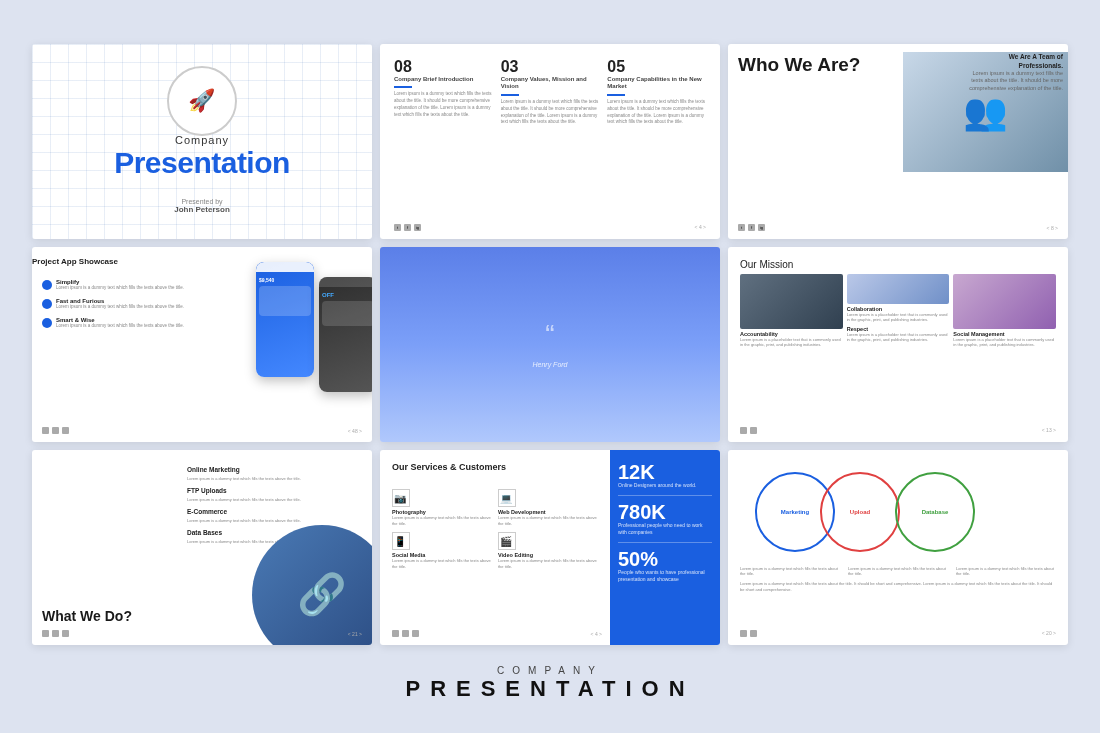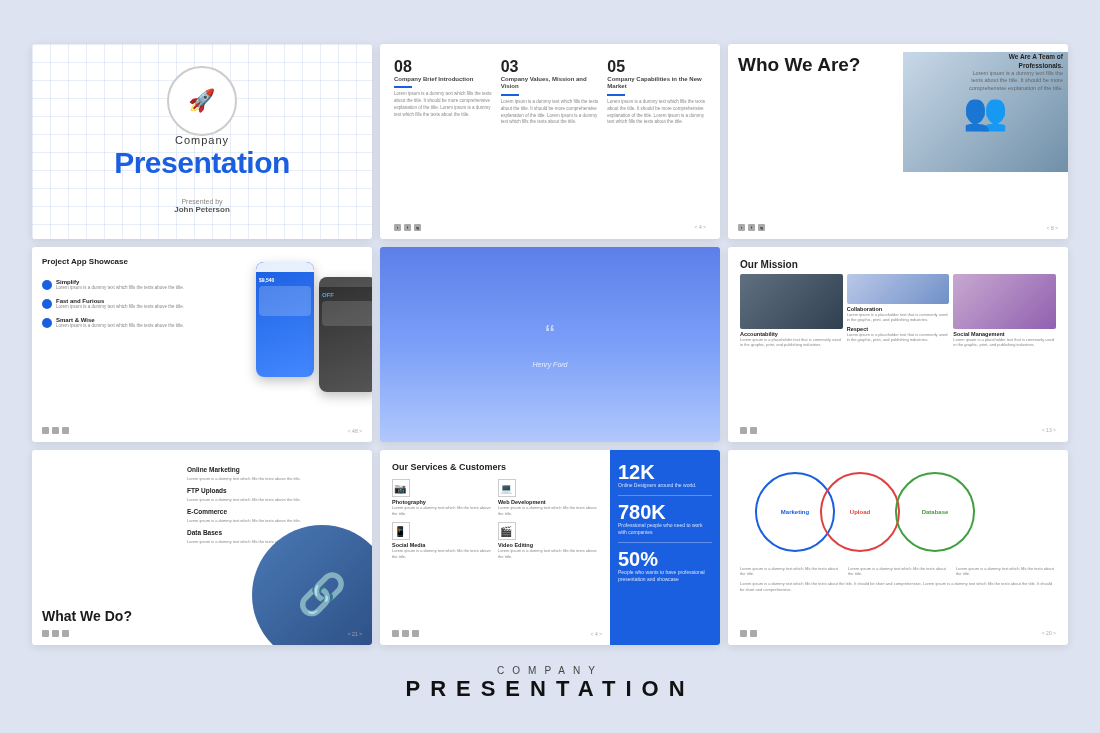--- a/index.html
+++ b/index.html
@@ -195,21 +195,21 @@
         <div style="width:7px;height:7px;background:#aaa;border-radius:1px;font-size:4px;display:flex;align-items:center;justify-content:center;">t</div>
         <div style="width:7px;height:7px;background:#aaa;border-radius:1px;font-size:4px;display:flex;align-items:center;justify-content:center;">f</div>
         <div style="width:7px;height:7px;background:#aaa;border-radius:1px;font-size:4px;display:flex;align-items:center;justify-content:center;">ig</div>
       </div>
       <div style="position:absolute;bottom:8px;right:10px;font-size:5px;color:#aaa;">&lt; 8 &gt;</div>
     </div>
   </div>
 
   <div class="slide">
     <div class="slide-inner" style="position:relative;overflow:hidden;">
-      <div style="position:absolute;top:10px;left:10px;font-size:8px;font-weight:700;color:#222;line-height:1.3;">Project App Showcase</div>
+      <div style="position:absolute;top:10px;left:0;font-size:8px;font-weight:700;color:#222;line-height:1.3;">Project App Showcase</div>
       <div style="position:absolute;top:32px;left:10px;display:flex;flex-direction:column;gap:8px;">
         <div style="display:flex;align-items:flex-start;gap:4px;">
           <div style="width:10px;height:10px;border-radius:50%;background:#1a5fe0;flex-shrink:0;margin-top:1px;"></div>
           <div>
             <div style="font-size:6px;font-weight:700;color:#222;">Simplify</div>
             <div style="font-size:4.5px;color:#888;">Lorem ipsum is a dummy text which fills the texts above the title.</div>
           </div>
         </div>
         <div style="display:flex;align-items:flex-start;gap:4px;">
           <div style="width:10px;height:10px;border-radius:50%;background:#1a5fe0;flex-shrink:0;margin-top:1px;"></div>
@@ -254,21 +254,21 @@
 
   <div class="slide" style="background:linear-gradient(180deg,#5b7fe8,#7b9ff8 50%,#b0c8fc);">
     <div style="width:100%;height:100%;display:flex;flex-direction:column;align-items:center;justify-content:center;padding:15px;">
       <div style="font-size:28px;color:rgba(255,255,255,0.6);line-height:1;margin-bottom:4px;">“</div>
       <div style="font-size:7px;color:rgba(255,255,255,0.8);margin-top:8px;font-style:italic;">Henry Ford</div>
     </div>
   </div>
 
   <div class="slide">
     <div class="slide-inner" style="padding:12px;position:relative;">
-      <div style="font-size:10px;font-weight:700;color:#222;margin-bottom:4px;">Our Mission</div>
+      <div style="font-size:10px;font-weight:400;color:#222;margin-bottom:4px;">Our Mission</div>
       <div style="display:grid;grid-template-columns:1fr 1fr 1fr;gap:4px;">
         <div style="grid-column:1;">
           <div style="height:55px;background:linear-gradient(135deg,#607080,#304050);border-radius:2px;"></div>
           <div style="font-size:5.5px;font-weight:700;color:#222;margin-top:2px;">Accountability</div>
           <div style="font-size:4px;color:#888;line-height:1.4;">Lorem ipsum is a placeholder text that is commonly used in the graphic, print, and publishing industries.</div>
         </div>
         <div style="grid-column:2;display:flex;flex-direction:column;gap:3px;">
           <div>
             <div style="height:30px;background:linear-gradient(135deg,#bac8e8,#7090c8);border-radius:2px;"></div>
             <div style="font-size:5.5px;font-weight:700;color:#222;margin-top:2px;">Collaboration</div>
@@ -315,21 +315,21 @@
         <div style="width:7px;height:7px;background:#aaa;border-radius:1px;"></div>
         <div style="width:7px;height:7px;background:#aaa;border-radius:1px;"></div>
         <div style="width:7px;height:7px;background:#aaa;border-radius:1px;"></div>
       </div>
       <div style="position:absolute;bottom:8px;right:10px;font-size:5px;color:#aaa;">&lt; 21 &gt;</div>
     </div>
   </div>
 
   <div class="slide" style="display:flex;overflow:hidden;">
     <div style="flex:1;padding:12px;position:relative;">
-      <div style="font-size:9px;font-weight:700;color:#222;line-height:1.3;margin-bottom:6px;">Our Services &amp; Customers</div>
+      <div style="font-size:9px;font-weight:700;color:#222;line-height:1.3;margin-bottom:16px;">Our Services &amp; Customers</div>
       <div style="display:grid;grid-template-columns:1fr 1fr;gap:6px;">
         <div>
           <div style="width:18px;height:18px;border:1.5px solid #ccc;display:flex;align-items:center;justify-content:center;font-size:10px;margin-bottom:2px;">📷</div>
           <div style="font-size:5.5px;font-weight:700;color:#222;">Photography</div>
           <div style="font-size:4px;color:#888;line-height:1.4;">Lorem ipsum is a dummy text which fills the texts above the title.</div>
         </div>
         <div>
           <div style="width:18px;height:18px;border:1.5px solid #ccc;display:flex;align-items:center;justify-content:center;font-size:10px;margin-bottom:2px;">💻</div>
           <div style="font-size:5.5px;font-weight:700;color:#222;">Web Development</div>
           <div style="font-size:4px;color:#888;line-height:1.4;">Lorem ipsum is a dummy text which fills the texts above the title.</div>

